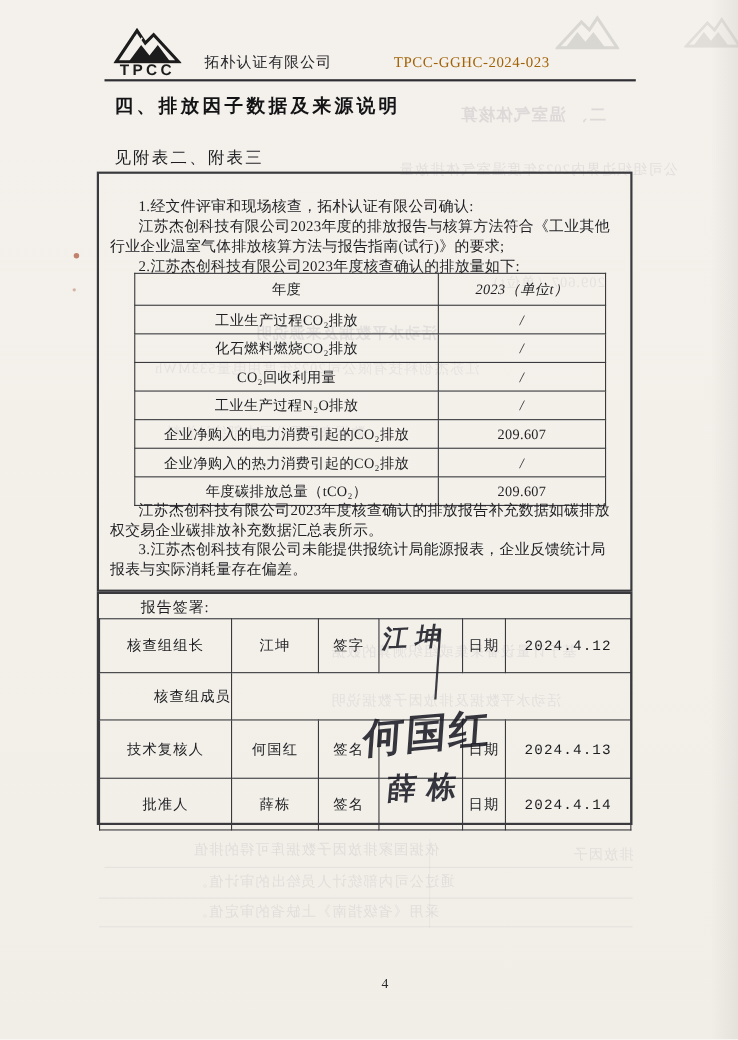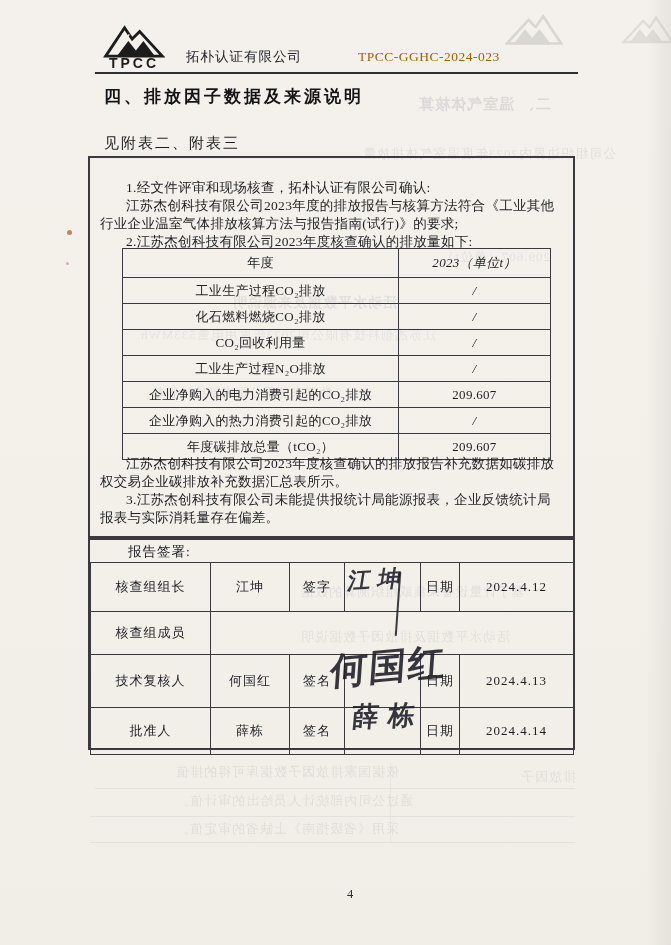--- a/index.html
+++ b/index.html
@@ -33,25 +33,25 @@
   
   .emi-table{position:absolute;left:32px;top:90px;width:428px;border-collapse:collapse;table-layout:fixed;}
   .emi-table td{border:1px solid #3a3a3e;text-align:center;font-size:13px;color:#1e1e22;
     padding:0;letter-spacing:.3px;}
   .emi-head td{height:28px;}
   .emi-row td{height:25px;}
   .kai{font-style:italic;font-size:14px;letter-spacing:1px;}
   .slash{font-style:italic;}
   
   .sig-heading{position:absolute;left:38px;top:3px;font-size:13.5px;letter-spacing:1px;}
-  .sig-table{position:absolute;left:0px;top:22px;width:483px;border-collapse:collapse;table-layout:fixed;}
+  .sig-table{position:absolute;left:0px;top:22px;width:483px;border-collapse:collapse;table-layout:fixed;font-family:Liberation Mono, monospace;}
   .sig-table td{border:1px solid #3a3a3e;text-align:center;font-size:13px;color:#1e1e22;
     padding:0;letter-spacing:1px;}
   .sig-table tr.r1 td{height:48px;}
-  .sig-table tr.r2 td{height:42px;}
+  .sig-table tr.r2 td{height:42px;text-align:right;}
   .sig-table tr.r3 td{height:52px;}
   .sig-table tr.r4 td{height:46px;}
   
   .hand{position:absolute;color:#1c1c26;opacity:.88;font-weight:bold;white-space:nowrap;}
   .hand1{left:348px;top:564px;font-size:23px;letter-spacing:7px;transform:rotate(-3deg) skewX(-12deg);}
   .hand1-stroke{left:397px;top:572px;width:2px;height:64px;background:#1c1c26;opacity:.85;transform:rotate(4deg);}
   .hand2{left:330px;top:642px;font-size:37px;letter-spacing:2px;transform:rotate(-5deg) skewX(-9deg);}
   .hand3{left:352px;top:698px;font-size:27px;letter-spacing:9px;transform:rotate(-2deg) skewX(-7deg);}
   
   .pagenum{left:338px;top:887px;width:24px;text-align:center;font-size:12.5px;color:#2a2a2e;}

